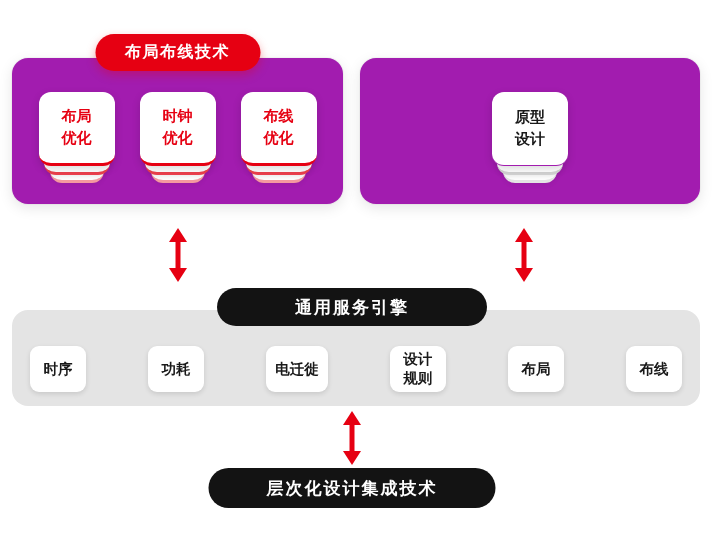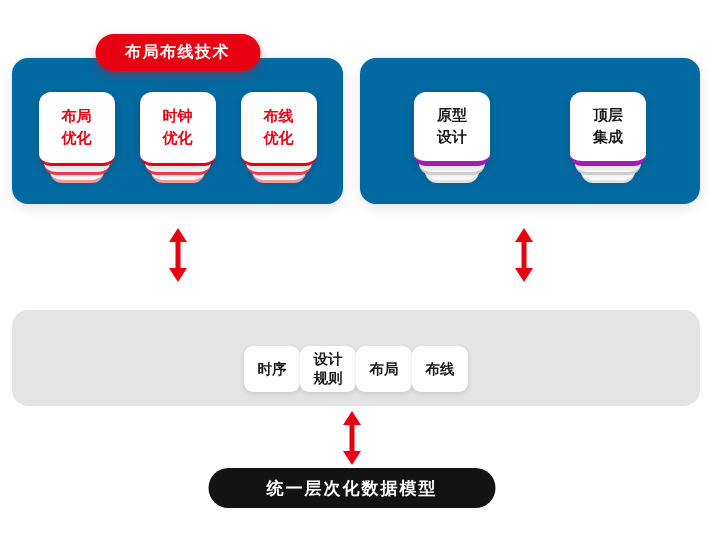--- a/index.html
+++ b/index.html
@@ -11,21 +11,21 @@
     position:relative;
     width:712px; height:534px;
     background:#ffffff;
     overflow:hidden;
   }
 
   
   .panel {
     position:absolute;
     top:58px; height:146px;
-    background:#0369a1;
+    background:#a21caf;
     border-radius:16px;
     box-shadow:0 4px 14px rgba(0,0,0,0.10), 0 0 0 1px rgba(0,0,0,0.03);
   }
   .panel.left  { left:12px;  width:331px; }
   .panel.right { left:360px; width:340px; }
 
   .pill-header {
     position:absolute;
     left:50%; top:-24px;
     transform:translateX(-50%);
@@ -71,21 +71,21 @@
     height:16px;
     border-radius:0 0 12px 12px;
   }
   .echo.e1 { left:5px; right:5px; bottom:-9px; z-index:2; box-shadow:0 2px 5px rgba(0,0,0,0.08); }
   .echo.e2 { left:11px; right:11px; bottom:-17px; z-index:1; box-shadow:0 2px 5px rgba(0,0,0,0.06); }
 
   .stack.red  .face { color:#e60012; border-bottom:3px solid #e60012; }
   .stack.red  .echo.e1 { border-bottom:3px solid rgba(230,0,18,0.75); }
   .stack.red  .echo.e2 { border-bottom:3px solid rgba(230,0,18,0.40); }
 
-  .stack.gray .face { color:#1a1a1a; border-bottom:5px solid #a21caf;text-align:right; }
+  .stack.gray .face { color:#1a1a1a; border-bottom:1px solid #a21caf;text-align:right; }
   .stack.gray .echo.e1 { border-bottom:3px solid #d2d2d2; }
   .stack.gray .echo.e2 { border-bottom:3px solid #e4e4e4; }
 
   
   .arrow {
     position:absolute;
     width:20px; height:54px;
     transform:translateX(-50%);
   }
   .arrow-left   { left:178px; top:228px; }
@@ -110,21 +110,21 @@
     border-radius:20px;
     background:#131313; color:#ffffff;
     font-size:17px; font-weight:bold;
     letter-spacing:2px; white-space:nowrap;
     z-index:6;
   }
   .chips {
     position:absolute;
     left:30px; right:30px; top:346px;
     display:flex;
-    justify-content:center;
+    justify-content:space-between;
     align-items:center;
     z-index:4;
   }
   .chip {
     background:#ffffff;
     border-radius:9px;
     min-width:56px; height:46px;
     padding:0 9px;
     display:flex; flex-direction:column;
     align-items:center; justify-content:center;
@@ -184,49 +184,50 @@
   </section>
 
   <section class="panel right">
     <div class="cards-row">
       <div class="stack gray">
         <div class="echo e2"></div>
         <div class="echo e1"></div>
         <div class="face">
           <span>原型</span>
           <span>设计</span>
-        </div>
-      </div>
-      <div class="stack gray">
-        <div class="echo e2"></div>
-        <div class="echo e1"></div>
-        <div class="face">
-          <span>顶层</span>
-          <span>集成</span>
         </div>
       </div>
     </div>
     </section>
 
   <svg class="arrow arrow-left" viewBox="0 0 20 54">
     <line x1="10" y1="11" x2="10" y2="43" stroke="#e60012" stroke-width="5"></line>
     <polygon points="10,0 19,14 1,14" fill="#e60012"></polygon>
     <polygon points="10,54 19,40 1,40" fill="#e60012"></polygon>
   </svg>
   <svg class="arrow arrow-right" viewBox="0 0 20 54">
     <line x1="10" y1="11" x2="10" y2="43" stroke="#e60012" stroke-width="5"></line>
     <polygon points="10,0 19,14 1,14" fill="#e60012"></polygon>
     <polygon points="10,54 19,40 1,40" fill="#e60012"></polygon>
   </svg>
 
   <div class="band"></div>
+  <div class="engine-pill">通用服务引擎</div>
 
   <div class="chips">
     <div class="chip">
       <span>时序</span>
+      <span></span>
+    </div>
+    <div class="chip">
+      <span>功耗</span>
+      <span></span>
+    </div>
+    <div class="chip">
+      <span>电迁徙</span>
       <span></span>
     </div>
     <div class="chip">
       <span>设计</span>
       <span>规则</span>
     </div>
     <div class="chip">
       <span>布局</span>
       <span></span>
     </div>
@@ -235,15 +236,15 @@
       <span></span>
     </div>
   </div>
 
   <svg class="arrow arrow-bottom" viewBox="0 0 20 54">
     <line x1="10" y1="11" x2="10" y2="43" stroke="#e60012" stroke-width="5"></line>
     <polygon points="10,0 19,14 1,14" fill="#e60012"></polygon>
     <polygon points="10,54 19,40 1,40" fill="#e60012"></polygon>
   </svg>
 
-  <div class="model-pill">统一层次化数据模型</div>
+  <div class="model-pill">层次化设计集成技术</div>
 
 </div>
 
 </body></html>

